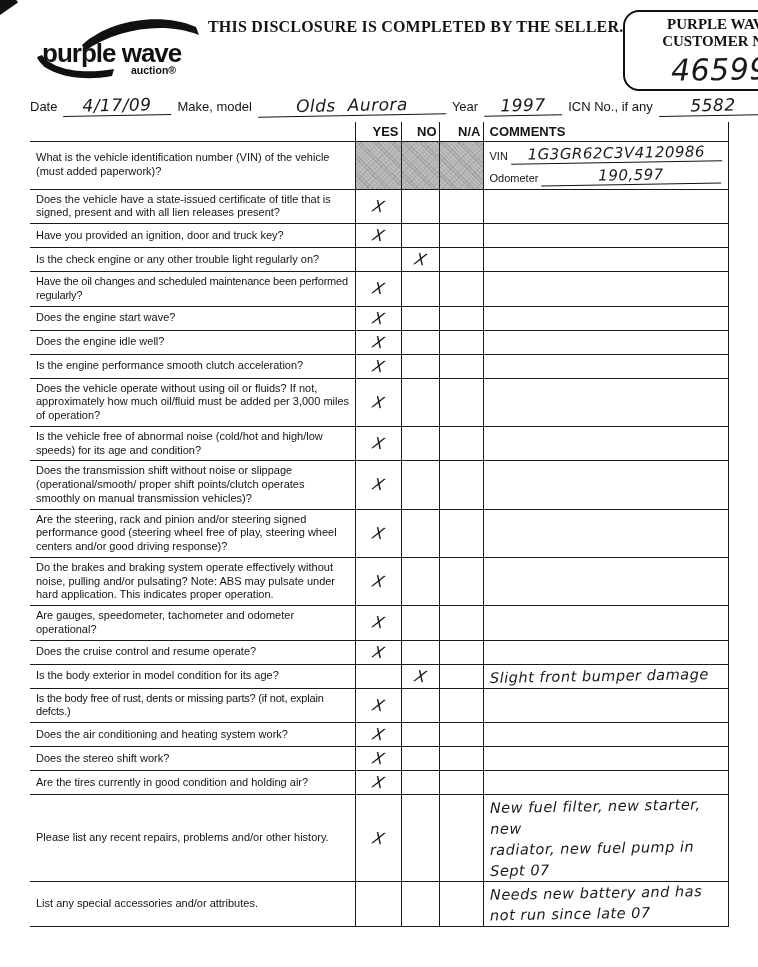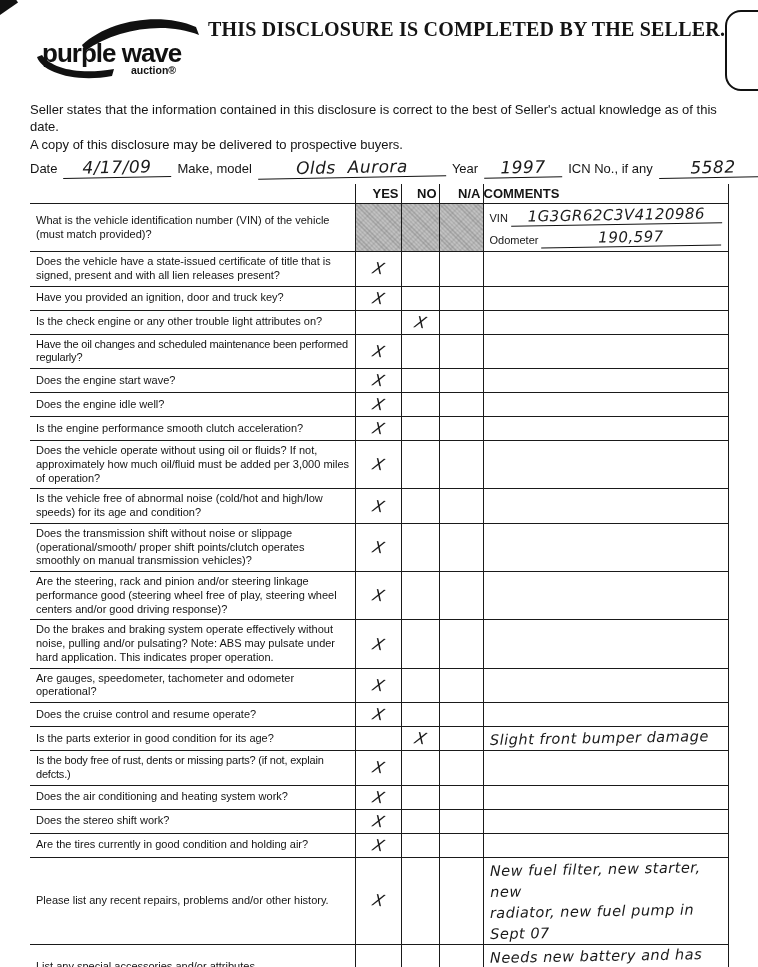--- a/index.html
+++ b/index.html
@@ -21,21 +21,21 @@
   .hdr{display:flex;align-items:flex-start;justify-content:space-between;}
   .logo{width:178px;flex:0 0 auto;margin-top:4px;}
   .title-block{flex:1 1 auto;text-align:center;padding-top:2px;}
   .form-title{
     font-family:"Liberation Serif",serif;
     font-weight:bold;font-size:37px;letter-spacing:1px;
     margin:0;line-height:1.05;white-space:nowrap;
   }
   .form-subtitle{
     font-family:"Liberation Serif",serif;
-    font-weight:bold;font-size:20px;letter-spacing:.2px;
+    font-weight:bold;font-size:16px;letter-spacing:.2px;
     margin-top:8px;white-space:nowrap;
   }
   .cust-box{
     flex:0 0 auto;width:178px;
     border:2.5px solid #111;border-radius:16px;
     padding:4px 6px 2px 6px;text-align:center;margin-top:2px;
   }
   .cust-box .lbl{
     font-family:"Liberation Serif",serif;font-weight:bold;font-size:15px;line-height:1.15;
   }
@@ -66,21 +66,21 @@
   .w-icn{min-width:100px;}
 
   
   table.disc{border-collapse:collapse;width:698px;table-layout:fixed;}
   col.c-q{width:325px;} col.c-yes{width:46px;} col.c-no{width:38px;} col.c-na{width:44px;} col.c-cm{width:245px;}
   .disc th{
     font-size:13px;font-weight:bold;text-align:right;
     padding:2px 2px;border:1.6px solid #1a1a1a;border-top:none;
   }
   .disc th.qh{border-left:none;background:transparent;}
-  .disc th.cmh{text-align:left;padding-left:0;border-right:1.2px solid #1a1a1a;}
+  .disc th.cmh{text-align:left;padding-left:6px;border-right:1.2px solid #1a1a1a;}
   .disc td{
     border:1.6px solid #1a1a1a;
     vertical-align:middle;
     padding:2px 4px;
   }
   .disc td.q{
     font-size:11px;line-height:1.25;padding:3px 4px 3px 6px;border-left:none;
   }
   tr[data-row="5"] td.q , tr[data-row="17"] td.q{font-size:11px;letter-spacing:-.2px;}
   .disc td.ans{text-align:center;}
@@ -119,24 +119,20 @@
     <div class="title-block">
       <div class="form-subtitle">THIS DISCLOSURE IS COMPLETED BY THE SELLER.</div>
     </div>
     <div class="cust-box">
       <div class="lbl">PURPLE WAVE</div>
       <div class="lbl">CUSTOMER NO.</div>
       <div class="val hw">46599</div>
     </div>
   </div>
 
-  <p class="intro">
-    <span>Seller states that the information contained in this disclosure is correct to the best of Seller's actual knowledge as of this date.</span><br>
-    <span>A copy of this disclosure may be delivered to prospective buyers.</span>
-  </p>
 
   <div class="fieldline">
     <span class="flabel">Date</span>
     <span class="fval hw w-date">4/17/09</span>
     <span class="flabel">Make, model</span>
     <span class="fval hw w-make">Olds  Aurora</span>
     <span class="flabel">Year</span>
     <span class="fval hw w-year">1997</span>
     <span class="flabel">ICN No., if any</span>
     <span class="fval hw w-icn">5582</span>
@@ -154,21 +150,21 @@
       <tr>
         <th class="qh"></th>
         <th>YES</th>
         <th>NO</th>
         <th>N/A</th>
         <th class="cmh">COMMENTS</th>
       </tr>
     </thead>
     <tbody id="rows-body">
         <tr data-row="1">
-          <td class="q">What is the vehicle identification number (VIN) of the vehicle (must match provided)?</td>
+          <td class="q">What is the vehicle identification number (VIN) of the vehicle (must added paperwork)?</td>
           <td class="ans shaded"></td>
           <td class="ans shaded"></td>
           <td class="ans shaded"></td>
           <td class="cm">
             <div class="cm-line">
               <span class="cl">VIN</span>
               <span class="cv hw">1G3GR62C3V4120986</span>
             </div>
             <div class="cm-line">
               <span class="cl">Odometer</span>
@@ -184,21 +180,21 @@
           <td class="cm"></td>
         </tr>
         <tr data-row="3">
           <td class="q">Have you provided an ignition, door and truck key?</td>
           <td class="ans"><span class="hw mark">X</span></td>
           <td class="ans"></td>
           <td class="ans"></td>
           <td class="cm"></td>
         </tr>
         <tr data-row="4">
-          <td class="q">Is the check engine or any other trouble light attributes on?</td>
+          <td class="q">Is the check engine or any other trouble light regularly on?</td>
           <td class="ans"></td>
           <td class="ans"><span class="hw mark">X</span></td>
           <td class="ans"></td>
           <td class="cm"></td>
         </tr>
         <tr data-row="5">
           <td class="q">Have the oil changes and scheduled maintenance been performed regularly?</td>
           <td class="ans"><span class="hw mark">X</span></td>
           <td class="ans"></td>
           <td class="ans"></td>
@@ -240,21 +236,21 @@
           <td class="cm"></td>
         </tr>
         <tr data-row="11">
           <td class="q">Does the transmission shift without noise or slippage (operational/smooth/ proper shift points/clutch operates smoothly on manual transmission vehicles)?</td>
           <td class="ans"><span class="hw mark">X</span></td>
           <td class="ans"></td>
           <td class="ans"></td>
           <td class="cm"></td>
         </tr>
         <tr data-row="12">
-          <td class="q">Are the steering, rack and pinion and/or steering linkage performance good (steering wheel free of play, steering wheel centers and/or good driving response)?</td>
+          <td class="q">Are the steering, rack and pinion and/or steering signed performance good (steering wheel free of play, steering wheel centers and/or good driving response)?</td>
           <td class="ans"><span class="hw mark">X</span></td>
           <td class="ans"></td>
           <td class="ans"></td>
           <td class="cm"></td>
         </tr>
         <tr data-row="13">
           <td class="q">Do the brakes and braking system operate effectively without noise, pulling and/or pulsating? Note: ABS may pulsate under hard application.  This indicates proper operation.</td>
           <td class="ans"><span class="hw mark">X</span></td>
           <td class="ans"></td>
           <td class="ans"></td>
@@ -268,21 +264,21 @@
           <td class="cm"></td>
         </tr>
         <tr data-row="15">
           <td class="q">Does the cruise control and resume operate?</td>
           <td class="ans"><span class="hw mark">X</span></td>
           <td class="ans"></td>
           <td class="ans"></td>
           <td class="cm"></td>
         </tr>
         <tr data-row="16">
-          <td class="q">Is the parts exterior in good condition for its age?</td>
+          <td class="q">Is the body exterior in model condition for its age?</td>
           <td class="ans"></td>
           <td class="ans"><span class="hw mark">X</span></td>
           <td class="ans"></td>
           <td class="cm"><div class="hw cm-hw">Slight front bumper damage</div></td>
         </tr>
         <tr data-row="17">
           <td class="q">Is the body free of rust, dents or missing parts? (if not, explain defcts.)</td>
           <td class="ans"><span class="hw mark">X</span></td>
           <td class="ans"></td>
           <td class="ans"></td>

